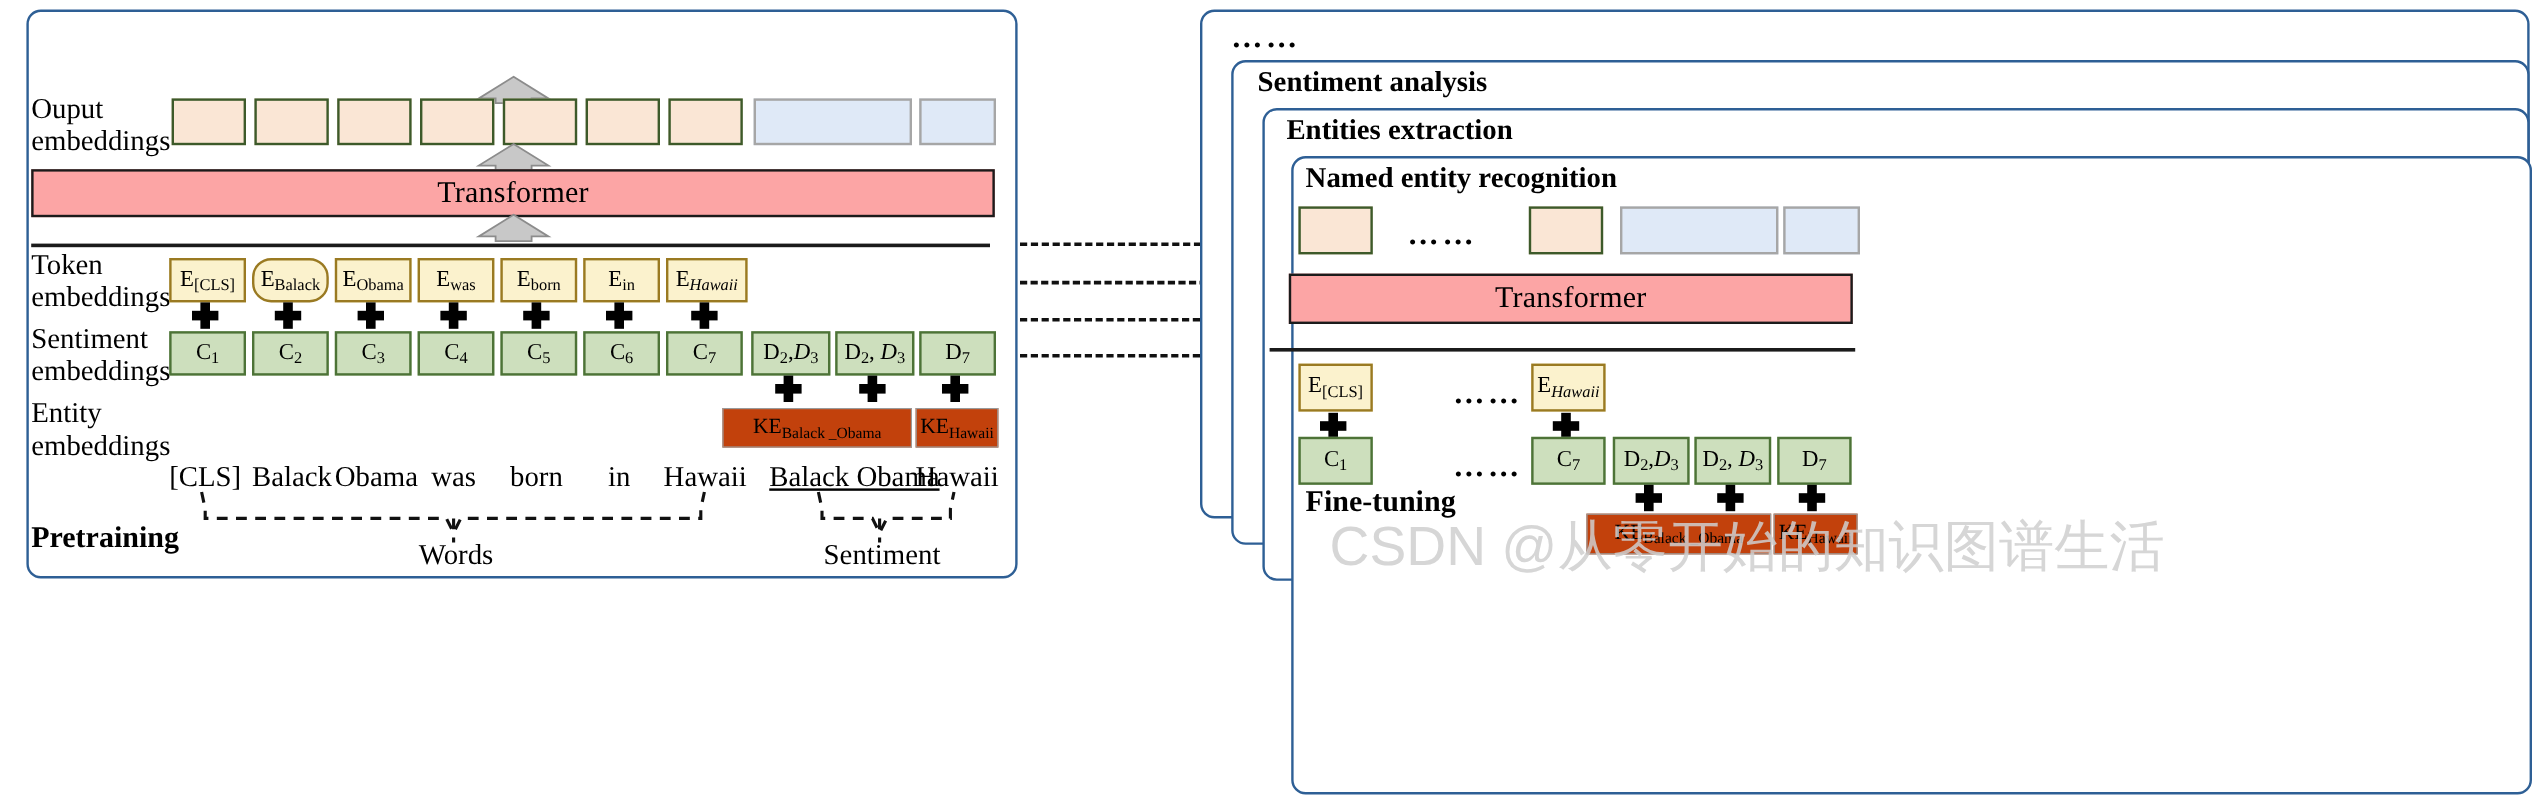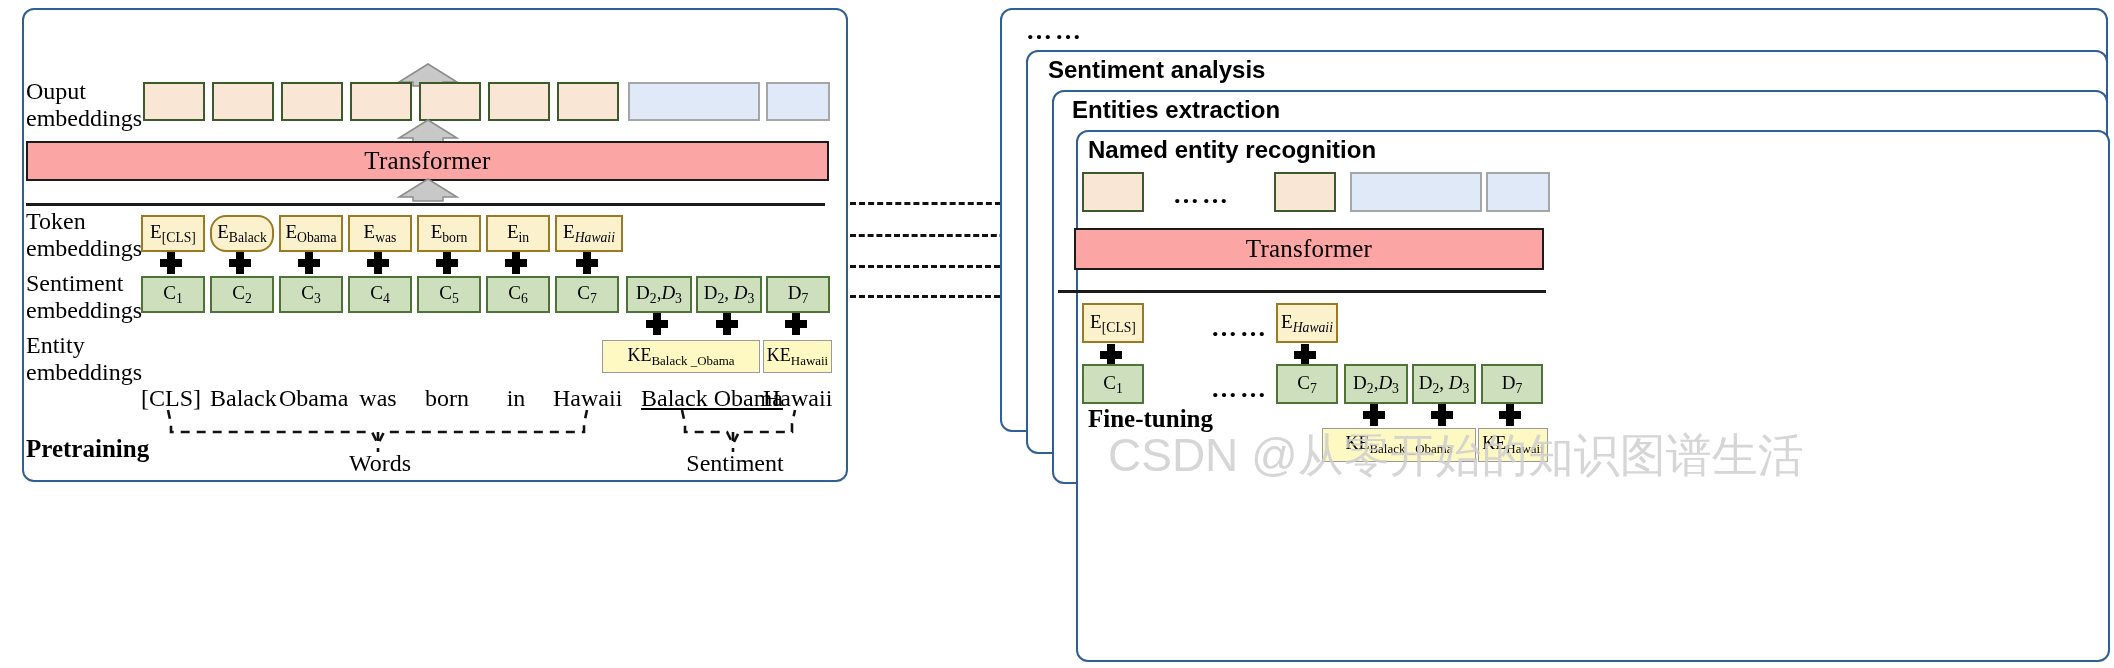--- a/index.html
+++ b/index.html
@@ -16,39 +16,39 @@
   .bar-label{font-size:25px;letter-spacing:.2px;}
 
   .rowlabel{position:absolute;font-size:24px;line-height:1.12;}
 
   .obox{position:absolute;background:#fae6d5;border:2px solid #3d5a2a;}
   .bbox{position:absolute;background:#dfe9f7;border:2.5px solid #a6a6a6;}
   .ebox{position:absolute;background:#fbf2cd;border:2px solid #9a7a22;
         display:flex;align-items:center;justify-content:center;font-size:19px;white-space:nowrap;}
   .cbox{position:absolute;background:#cddfbd;border:2px solid #4d7337;
         display:flex;align-items:center;justify-content:center;font-size:19px;white-space:nowrap;}
-  .kebox{position:absolute;background:#fef9c3;border:1.6px solid #9a9a9a;
+  .kebox{position:absolute;background:#c2410c;border:1.6px solid #9a9a9a;
         display:flex;align-items:center;justify-content:center;font-size:18px;white-space:nowrap;}
   .sub{font-size:.72em;vertical-align:-0.28em;}
   .ital{font-style:italic;}
 
   .plus{position:absolute;width:22px;height:22px;}
   .plus:before,.plus:after{content:"";position:absolute;background:#000;}
   .plus:before{left:7px;top:0;width:8px;height:22px;}
   .plus:after{left:0;top:7px;width:22px;height:8px;}
 
   .hline{position:absolute;background:#1b1b1b;height:3px;}
 
   .word{position:absolute;font-size:24px;white-space:nowrap;text-align:center;}
 
   .uparrow{position:absolute;}
 
   .dots{position:absolute;font-size:26px;letter-spacing:3px;font-weight:bold;line-height:1;}
 
-  .tasktitle{position:absolute;font-size:24px;font-weight:bold;font-family:Liberation Sans, sans-serif;}
+  .tasktitle{position:absolute;font-size:24px;font-weight:bold;font-family:Liberation Serif, serif;}
 
   .strongcap{position:absolute;font-size:25px;font-weight:bold;}
 
   .dasharrow{position:absolute;height:0;border-top:3px dashed #111;}
   .arrowhead{position:absolute;width:0;height:0;
       border-top:8px solid transparent;border-bottom:8px solid transparent;border-left:13px solid #111;}
 
   .watermark{position:absolute;font-size:46px;color:#cfcfcf;white-space:nowrap;
       font-family:"Liberation Sans",sans-serif;opacity:.85;}
 

